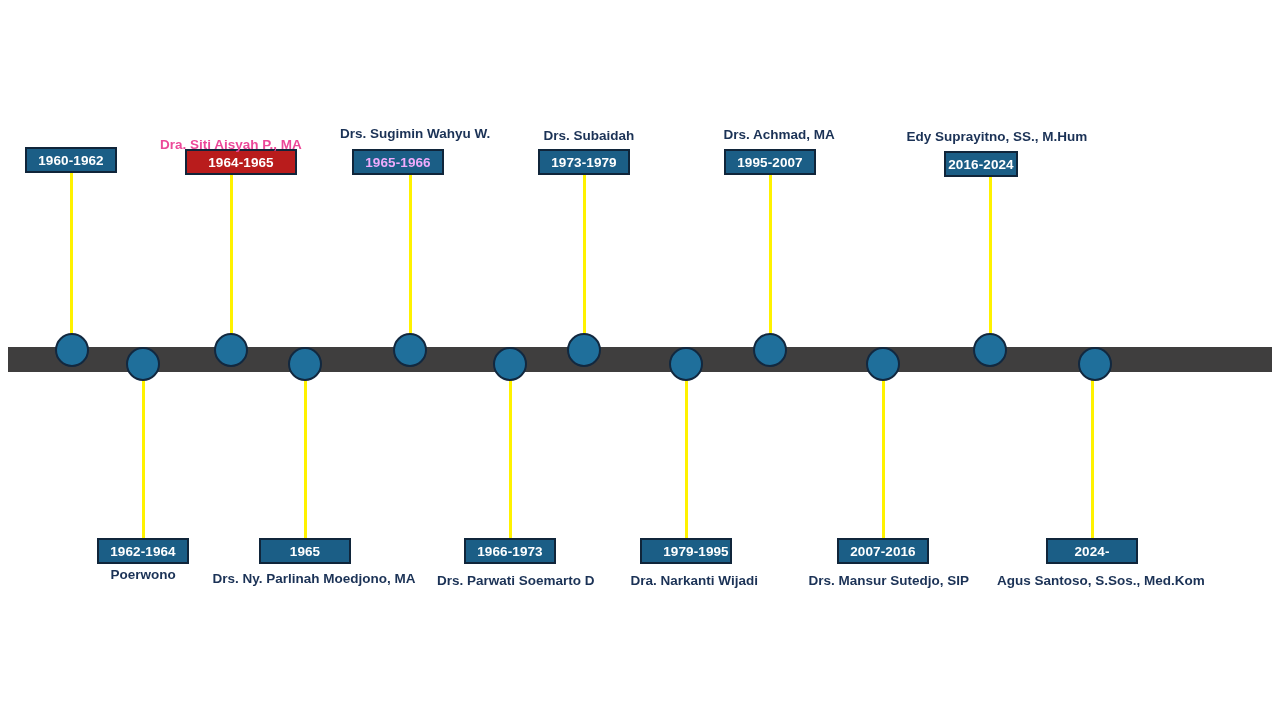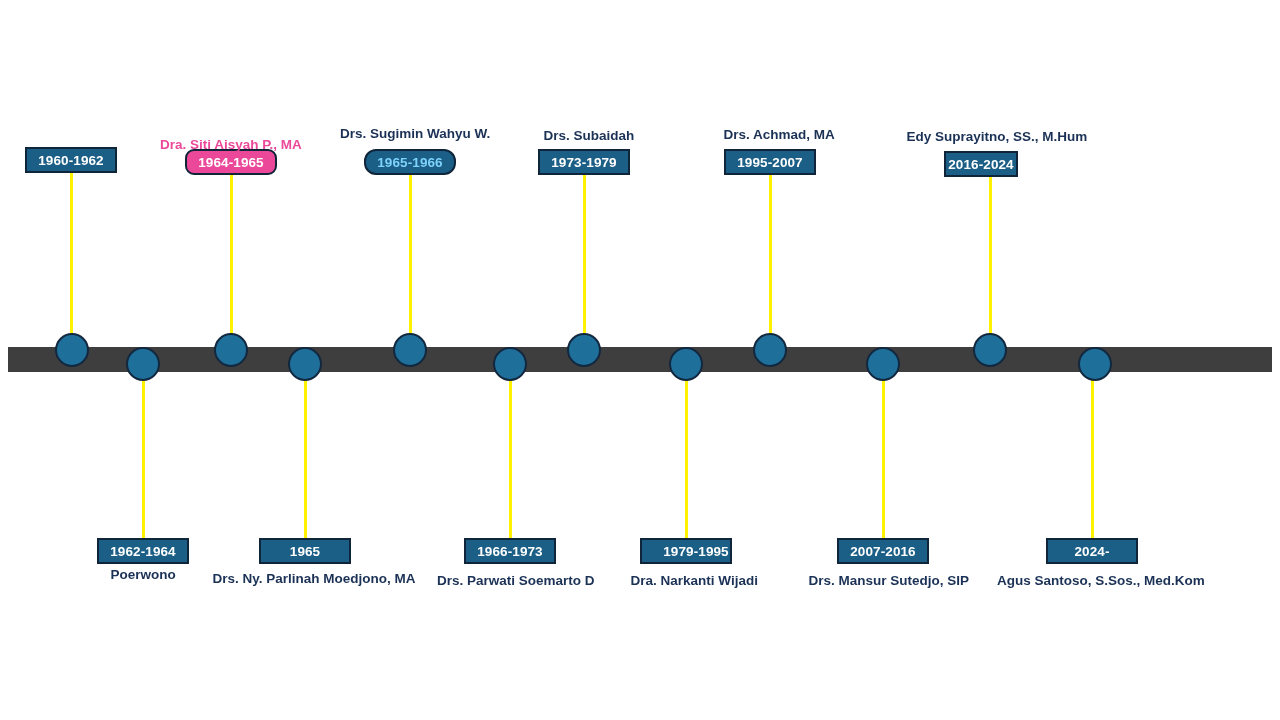--- a/index.html
+++ b/index.html
@@ -77,29 +77,29 @@
   <div id="entries-layer">
       <div class="connector" style="background: rgb(255, 242, 0); left: 69.5px; top: 173px; height: 162px;"></div>
       <div class="node" style="left: 55px; top: 333px; background: rgb(31, 111, 155); border-color: rgb(18, 40, 63);"></div>
       <div class="badge" style="left: 25px; top: 147px; width: 92px; background: rgb(27, 94, 134); border-color: rgb(16, 37, 58); color: rgb(255, 255, 255);">1960-1962</div>
       <div class="connector" style="background: rgb(255, 242, 0); left: 141.5px; top: 379px; height: 159px;"></div>
       <div class="node" style="left: 126px; top: 347px; background: rgb(31, 111, 155); border-color: rgb(18, 40, 63);"></div>
       <div class="badge" style="left: 97px; top: 538px; width: 92px; background: rgb(27, 94, 134); border-color: rgb(16, 37, 58); color: rgb(255, 255, 255);">1962-1964</div>
       <div class="name-label" style="color: rgb(27, 50, 86); top: 567px; left: 110.5px;">Poerwono</div>
       <div class="connector" style="background: rgb(255, 242, 0); left: 229.5px; top: 175px; height: 160px;"></div>
       <div class="node" style="left: 214px; top: 333px; background: rgb(31, 111, 155); border-color: rgb(18, 40, 63);"></div>
-      <div class="badge" style="left: 185px; top: 149px; width: 92px; background: #ec4899; border-color: rgb(16, 37, 58); color: rgb(255, 255, 255); border-radius: 9px;">1964-1965</div>
+      <div class="badge" style="left: 185px; top: 149px; width: 112px; background: #b91c1c; border-color: rgb(16, 37, 58); color: rgb(255, 255, 255);">1964-1965</div>
       <div class="name-label" style="color: #ec4899; top: 137px; left: 160px;">Dra. Siti Aisyah P., MA</div>
       <div class="connector" style="background: rgb(255, 242, 0); left: 303.5px; top: 379px; height: 159px;"></div>
       <div class="node" style="left: 288px; top: 347px; background: rgb(31, 111, 155); border-color: rgb(18, 40, 63);"></div>
       <div class="badge" style="left: 259px; top: 538px; width: 92px; background: rgb(27, 94, 134); border-color: rgb(16, 37, 58); color: rgb(255, 255, 255);">1965</div>
       <div class="name-label" style="color: rgb(27, 50, 86); top: 571px; left: 212.5px;">Drs. Ny. Parlinah Moedjono, MA</div>
       <div class="connector" style="background: rgb(255, 242, 0); left: 408.5px; top: 175px; height: 160px;"></div>
       <div class="node" style="left: 393px; top: 333px; background: rgb(31, 111, 155); border-color: rgb(18, 40, 63);"></div>
-      <div class="badge" style="left: 364px; top: 149px; width: 92px; background: rgb(27, 94, 134); border-color: rgb(16, 37, 58); color: #7dd3fc; border-radius: 12px;">1965-1966</div>
+      <div class="badge" style="left: 352px; top: 149px; width: 92px; background: rgb(27, 94, 134); border-color: rgb(16, 37, 58); color: #f0abfc;">1965-1966</div>
       <div class="name-label" style="color: rgb(27, 50, 86); top: 126px; left: 340px;">Drs. Sugimin Wahyu W.</div>
       <div class="connector" style="background: rgb(255, 242, 0); left: 508.5px; top: 379px; height: 159px;"></div>
       <div class="node" style="left: 493px; top: 347px; background: rgb(31, 111, 155); border-color: rgb(18, 40, 63);"></div>
       <div class="badge" style="left: 464px; top: 538px; width: 92px; background: rgb(27, 94, 134); border-color: rgb(16, 37, 58); color: rgb(255, 255, 255);">1966-1973</div>
       <div class="name-label" style="color: rgb(27, 50, 86); top: 573px; left: 437px;">Drs. Parwati Soemarto D</div>
       <div class="connector" style="background: rgb(255, 242, 0); left: 582.5px; top: 175px; height: 160px;"></div>
       <div class="node" style="left: 567px; top: 333px; background: rgb(31, 111, 155); border-color: rgb(18, 40, 63);"></div>
       <div class="badge" style="left: 538px; top: 149px; width: 92px; background: rgb(27, 94, 134); border-color: rgb(16, 37, 58); color: rgb(255, 255, 255);">1973-1979</div>
       <div class="name-label" style="color: rgb(27, 50, 86); top: 128px; left: 543.5px; text-align: right;">Drs. Subaidah</div>
       <div class="connector" style="background: rgb(255, 242, 0); left: 684.5px; top: 379px; height: 159px;"></div>

